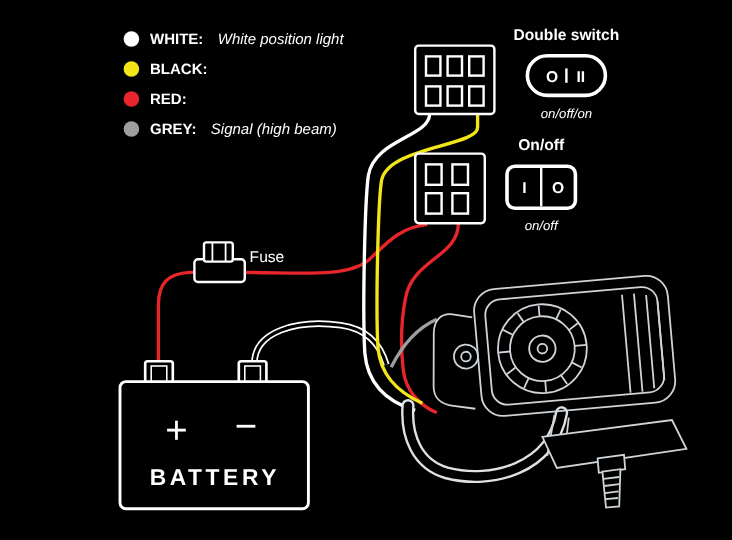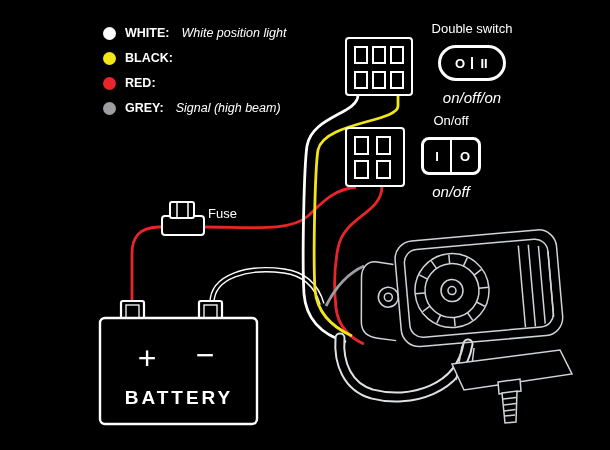--- a/index.html
+++ b/index.html
@@ -2,42 +2,42 @@
 <html><head>
 <meta charset="utf-8">
 <style>
   html,body{margin:0;padding:0;background:#000;}
   body{width:610px;height:450px;overflow:hidden;font-family:"Liberation Sans",sans-serif;color:#fff;}
   .stage{position:relative;width:610px;height:450px;background:#000;}
   .stage > svg{position:absolute;left:0;top:0;}
 
   
   .legend{position:absolute;left:103px;top:26px;display:flex;flex-direction:column;gap:11px;}
-  .legend-row{display:flex;align-items:flex-end;gap:9px;font-size:12.5px;white-space:nowrap;}
+  .legend-row{display:flex;align-items:flex-start;gap:9px;font-size:12.5px;white-space:nowrap;}
   .dot{width:13px;height:13px;border-radius:50%;flex:0 0 auto;}
   .dot.white{background:#ffffff;}
   .dot.yellow{background:#f2e518;}
   .dot.red{background:#e8252a;}
   .dot.black{background:#000;border:2px solid #fff;width:10px;height:10px;}
   .dot.grey{background:#9c9ea0;}
   .legend-label{font-weight:bold;margin-right:3px;}
   .legend-desc{font-style:italic;}
 
   
   .switch-block{position:absolute;text-align:center;color:#fff;}
   #double-switch{left:416px;top:22px;width:112px;}
   #hb-switch{left:395px;top:114px;width:112px;}
-  .switch-title{font-weight:normal;font-size:13px;line-height:14px;margin-bottom:9px;}
+  .switch-title{font-weight:bold;font-size:13px;line-height:14px;margin-bottom:9px;}
   .pill{width:62px;height:30px;border:3px solid #fff;border-radius:18px;margin:0 auto;display:flex;align-items:center;justify-content:center;}
   .pill .glyph{font-weight:bold;font-size:13px;width:22px;text-align:center;}
   .pill .divider{width:2px;height:12px;background:#fff;}
   .rocker{width:54px;height:32px;border:3px solid #fff;border-radius:8px;margin:0 auto;display:flex;}
   .rocker .cell{flex:1;display:flex;align-items:center;justify-content:center;font-weight:bold;font-size:13px;}
   .rocker .vline{width:2px;background:#fff;height:100%;}
-  .switch-modes{font-style:italic;font-size:15px;margin-top:8px;}
+  .switch-modes{font-style:italic;font-size:11px;margin-top:8px;}
 
   .fuse-label{position:absolute;left:208px;top:206px;font-weight:normal;font-size:13px;}
 
   svg text{fill:#ffffff;font-family:"Liberation Sans",sans-serif;}
   #battery-label{font-weight:bold;font-size:19px;letter-spacing:3px;}
   .terminal-sign{font-size:32px;}
 </style>
 </head>
 <body>
 

